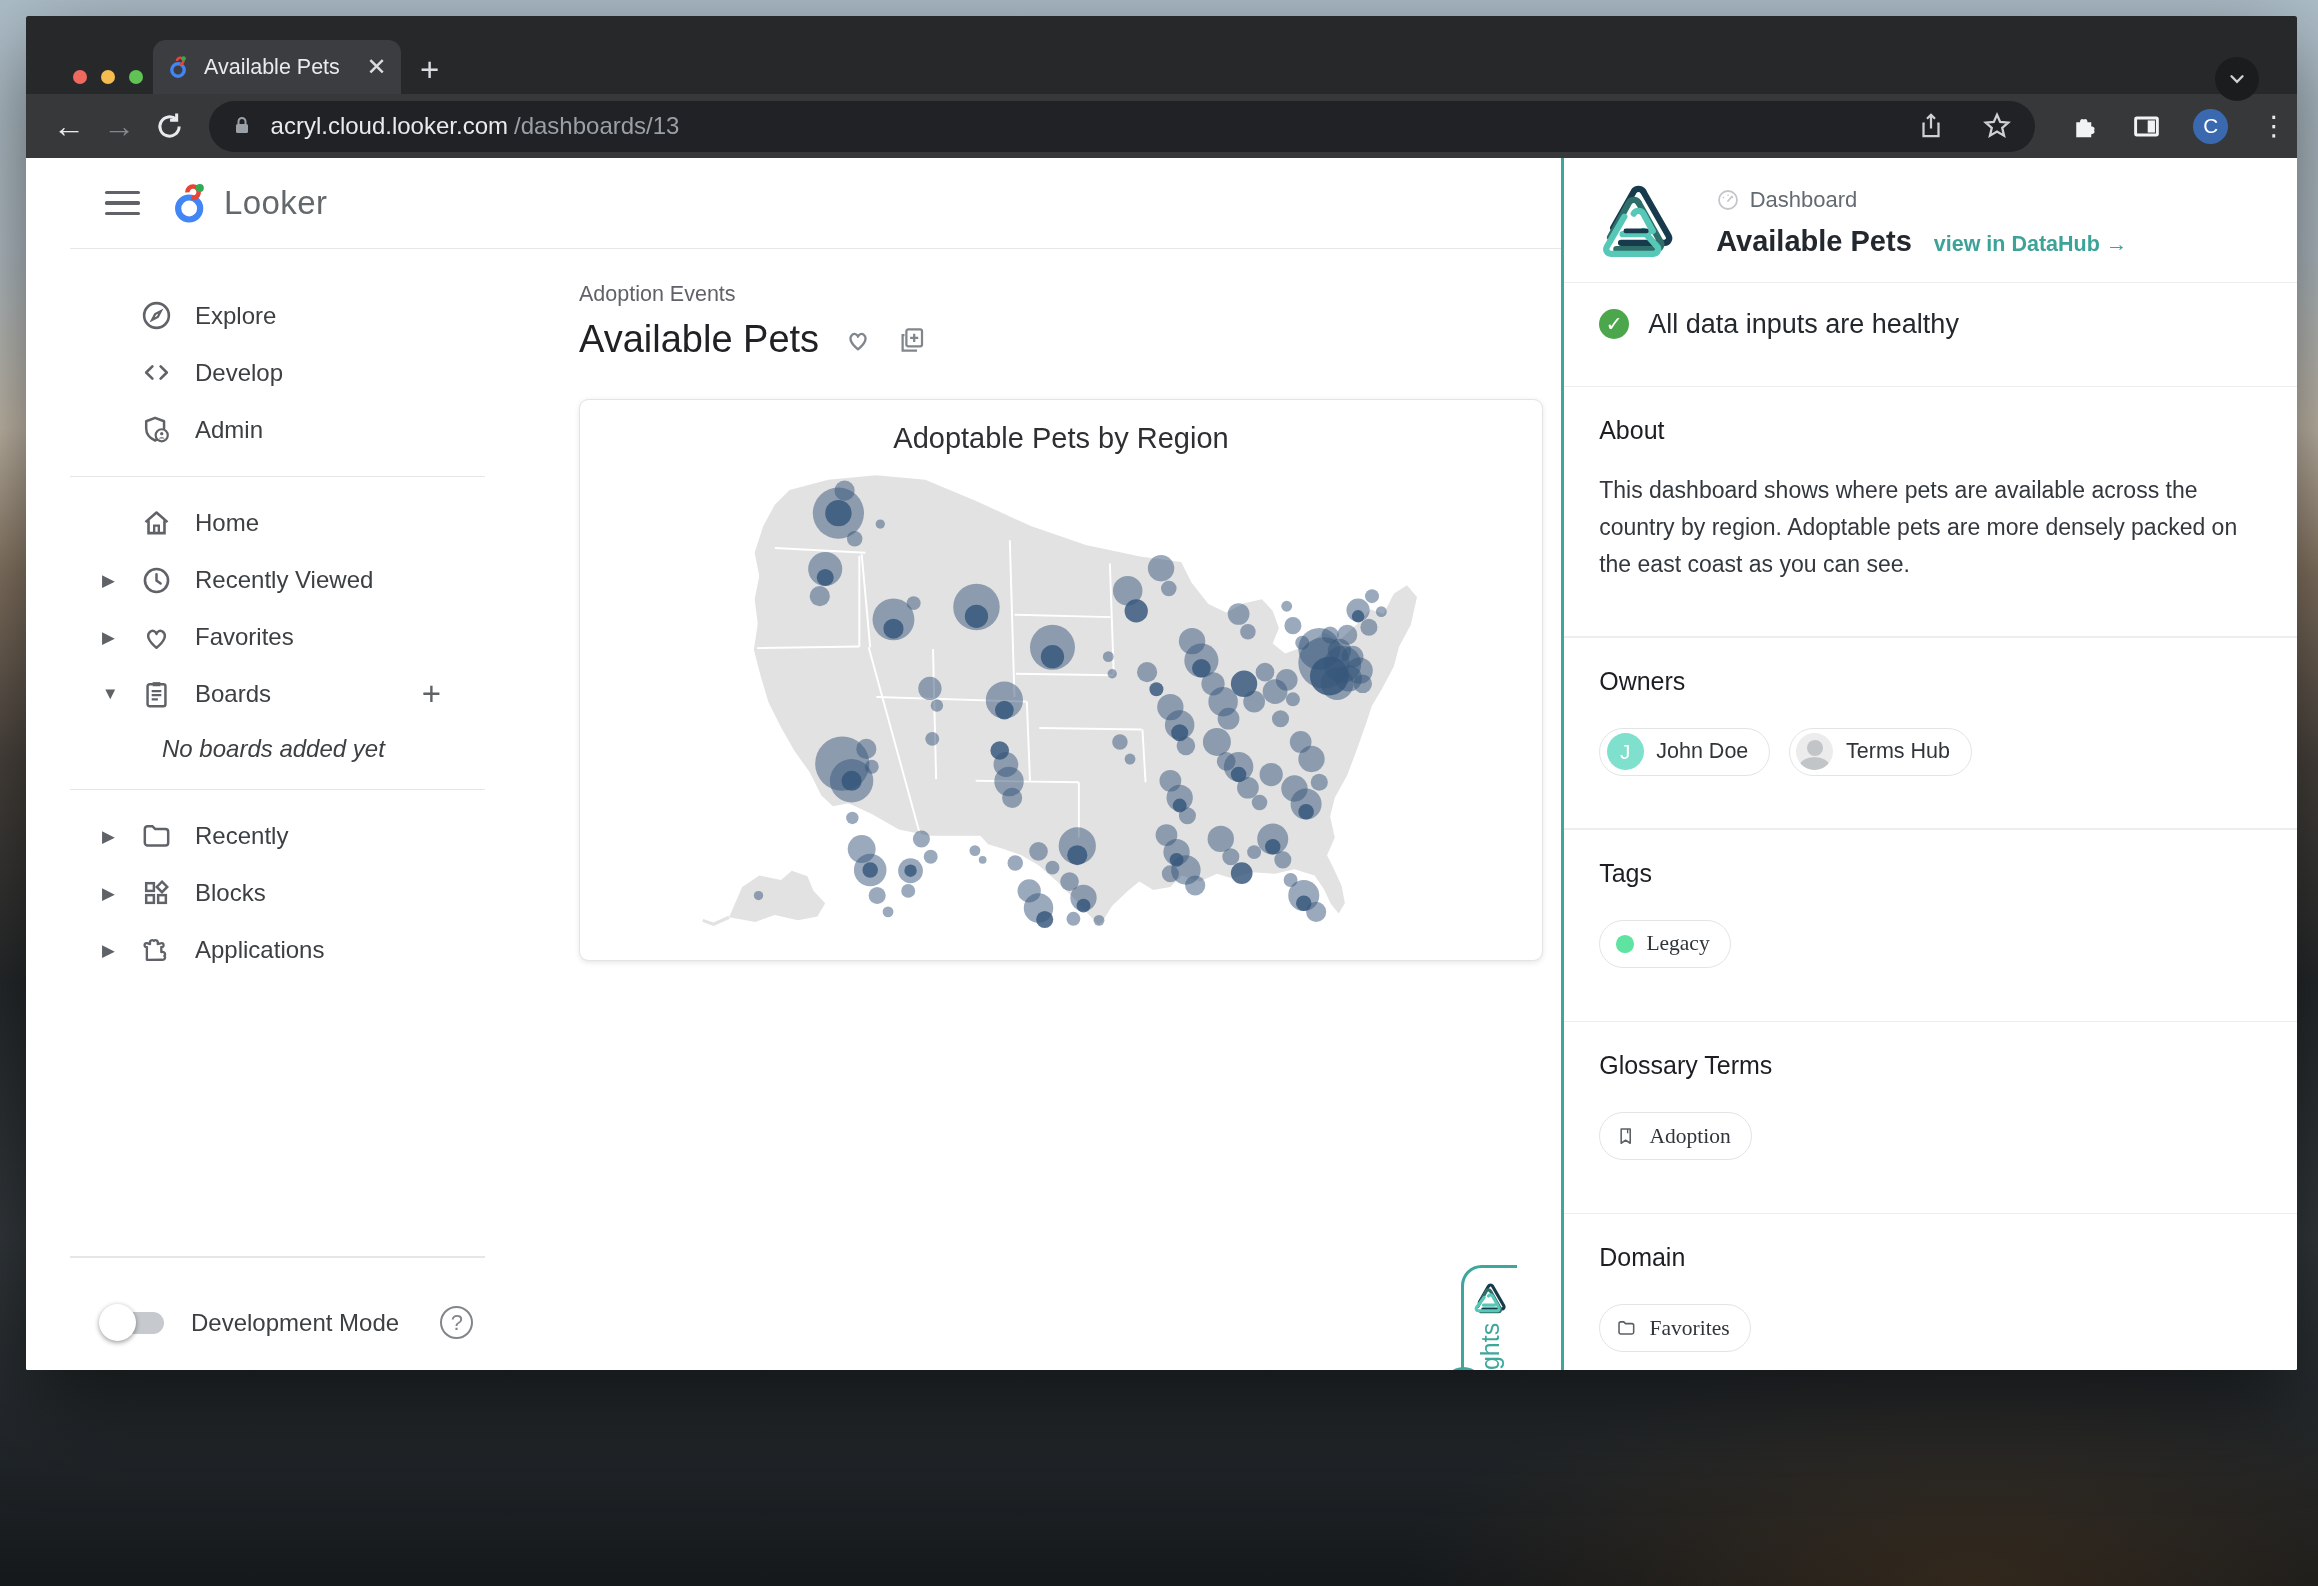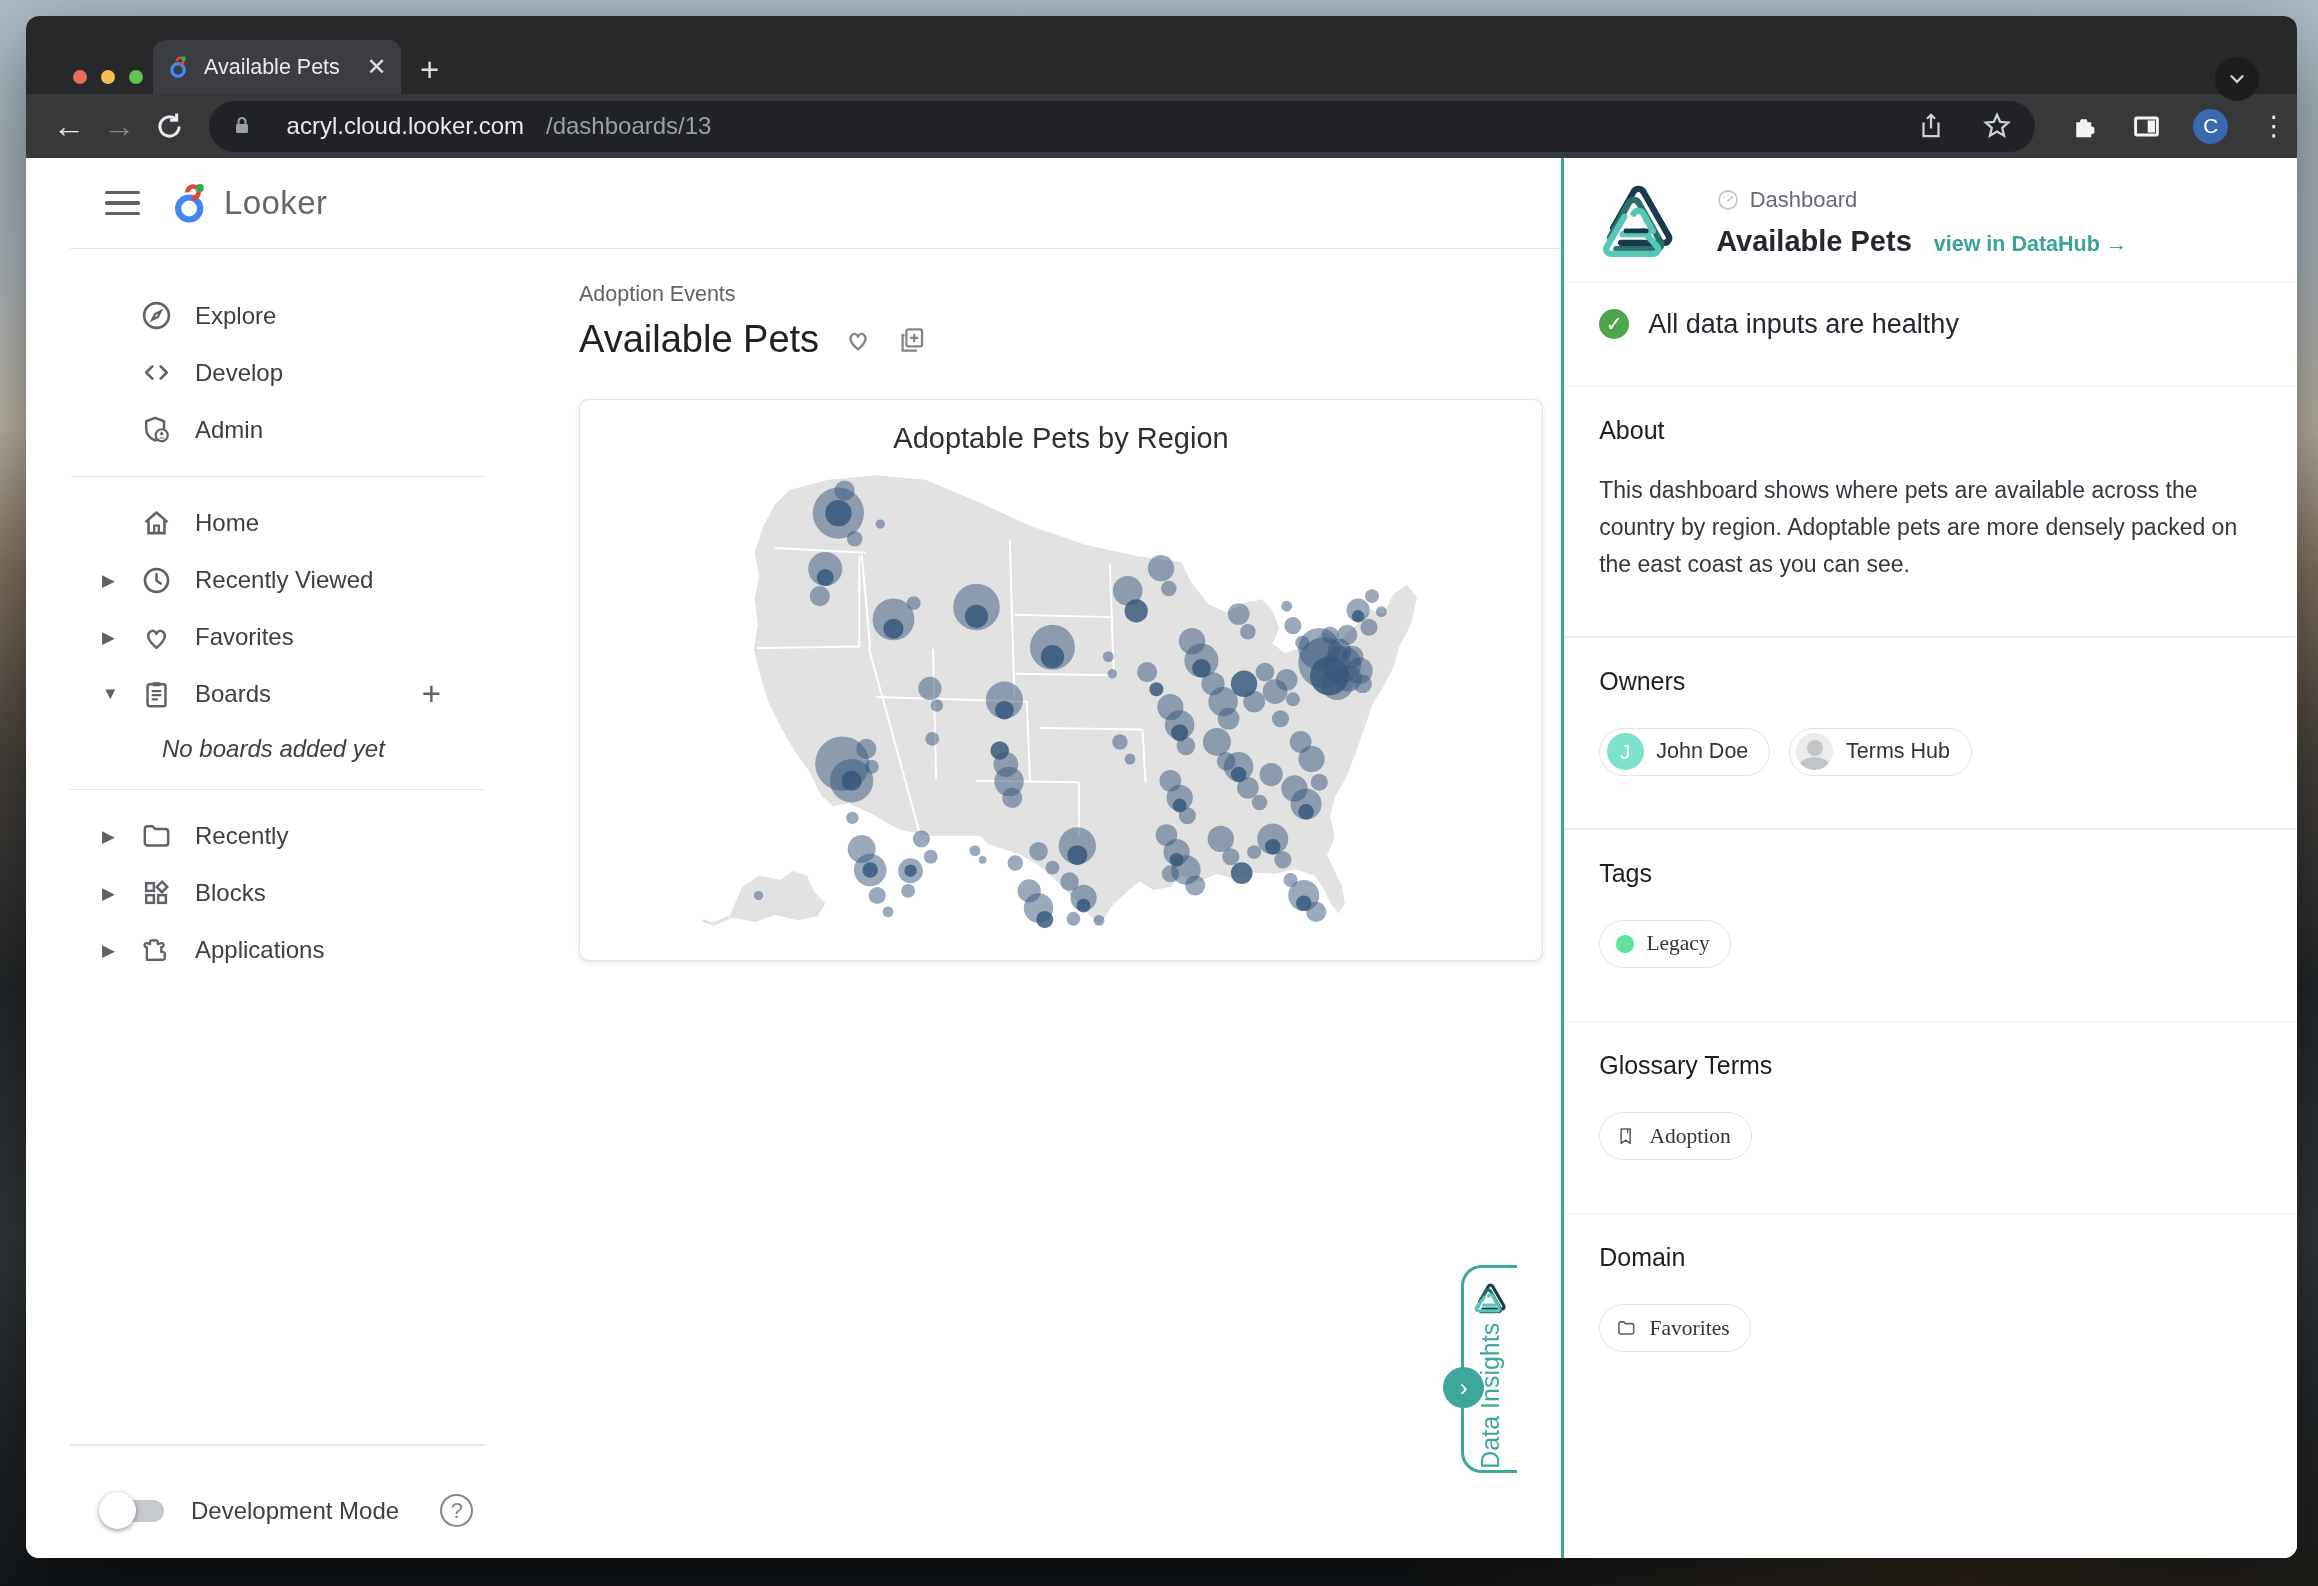--- a/index.html
+++ b/index.html
@@ -4,22 +4,22 @@
 <style>
   * { margin:0; padding:0; box-sizing:border-box; }
   html,body { width:2319px; height:1586px; font-family:"Liberation Sans", sans-serif; }
   body{
     position:relative; overflow:hidden;
     background:
       radial-gradient(954px 397px at 85% 100%, rgba(74,52,28,.55), rgba(0,0,0,0) 60%),
       linear-gradient(180deg,#aebfca 0%,#b6c2c9 16%,#c9bfae 27%,#8a7966 36%,#4a443e 48%,#262a2c 62%,#343a3e 78%,#14181b 100%);
   }
   .window{
-    position:absolute; left:26px; top:16px; width:2271px; height:1542px;
-    border-radius:13px; overflow:hidden; background:#fff;
+    position:absolute; left:26px; top:16px; width:2271px; height:1354px;
+    border-radius:2px; overflow:hidden; background:#fff;
     box-shadow:0 32px 95px rgba(0,0,0,.55);
     display:flex; flex-direction:column;
   }
   
   .tabstrip{ height:78px; background:#27282a; position:relative; flex:none; }
   .traffic{ position:absolute; top:54px; left:47px; display:flex; gap:13.5px; }
   .traffic i{ width:14.3px; height:14.3px; border-radius:50%; display:block; }
   .t-red{background:#ee6a5f;} .t-yellow{background:#f5bd4f;} .t-green{background:#61c354;}
   .tab{
     position:absolute; left:127px; top:24px; width:248px; height:54px;
@@ -32,21 +32,21 @@
   .tab-search{ position:absolute; right:38px; top:41px; width:44px; height:44px; border-radius:50%;
     background:#1b1c1e; color:#cdd1d5; display:flex; align-items:center; justify-content:center; }
   .tab-search svg{ width:22px; height:22px; }
   
   .toolbar{ height:64px; background:#37383a; display:flex; align-items:center; padding:0 20.7px; gap:6.4px; flex:none; }
   .nav-arrow{ width:44px; font-size:32px; text-align:center; }
   .back{ color:#e8eaed; } .fwd{ color:#83878c; }
   .reload{ width:44px; display:flex; justify-content:center; }
   .urlbar{
     height:51px; flex:1; margin-left:11px; background:#202225; border-radius:27px;
-    display:flex; align-items:center; padding:0 20.7px; gap:22px; position:relative;
+    display:flex; align-items:center; padding:0 20.7px; gap:6px; position:relative;
   }
   .urlbar .lock{ margin-right:11px; }
   .url-host{ color:#e8eaed; font-size:24px; }
   .url-path{ color:#9aa0a6; font-size:24px; }
   .url-actions{ position:absolute; right:22px; display:flex; gap:35px; align-items:center; }
   .tool-icons{ display:flex; align-items:center; gap:32px; margin-left:29px; }
   .avatarC{ width:35px; height:35px; border-radius:50%; background:#3a69b0; color:#fff;
     font-size:20.7px; display:flex; align-items:center; justify-content:center; }
   .kebab{ color:#e8eaed; font-size:27px; letter-spacing:0; line-height:.55; text-align:center; width:16px; }
   

